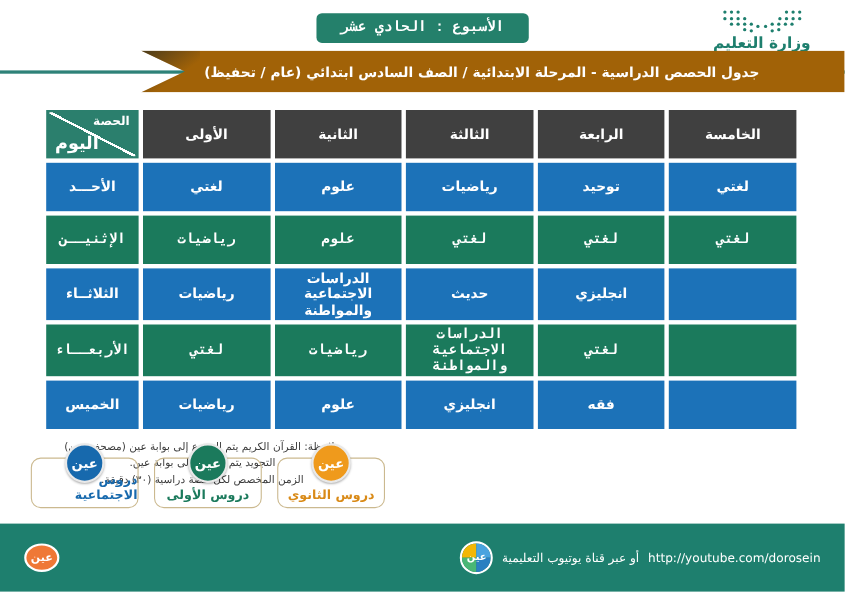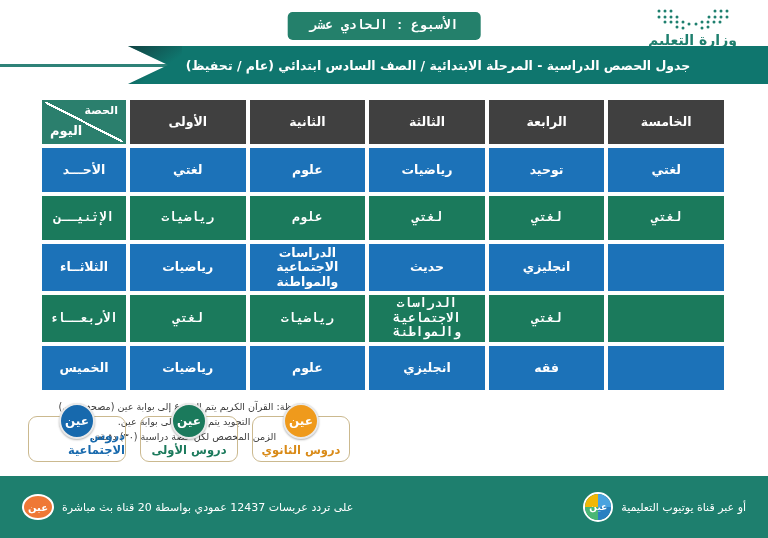--- a/index.html
+++ b/index.html
@@ -79,21 +79,21 @@
   #title-banner-wrap {
     position: absolute;
     top: 46px;
     right: 0;
     width: 640px;
     height: 38px;
   }
   #title-banner {
     position: absolute;
     inset: 0;
-    background: #0f766e;
+    background: #a16207;
     -webkit-clip-path: polygon(0 0, 100% 0, 100% 100%, 0 100%, 40px 50%);
     clip-path: polygon(0 0, 100% 0, 100% 100%, 0 100%, 40px 50%);
     display: flex;
     align-items: center;
     justify-content: center;
   }
   #title-banner-shade {
     position: absolute;
     top: 0; left: 0;
     width: 54px; height: 38px;
@@ -149,21 +149,21 @@
   }
   .corner-top {
     position: absolute;
     top: 3px; right: 5px;
     font-size: 11px;
     text-align: right;
   }
   .corner-bottom {
     position: absolute;
     bottom: 3px; left: 5px;
-    font-size: 13px;
+    font-size: 16px;
   }
   td.day-cell { width: 82px; font-size: 13px; letter-spacing: 0; }
   td.cell-blue, th.day-blue, td.day-blue { background: #1c72b8; }
   td.cell-green, th.day-green, td.day-green { background: #1b7a5c; font-family: Liberation Mono, monospace; }
   td.subject.small { font-size: 9.2px; }
   td.subject.empty { color: transparent; }
 
   
   #notes {
     position: absolute;
@@ -419,26 +419,26 @@
     <span class="label">دروس الأولى</span>
   </div>
   <div class="level-badge blue">
     <div class="badge-circle">عين</div>
     <span class="label">دروس الاجتماعية</span>
   </div>
 </div>
 
 <div id="footer">
   <div class="footer-side">
+    <span id="footer-url">http://youtube.com/dorosein</span>
     <span>أو عبر قناة يوتيوب التعليمية</span>
     <span class="ein-yt">
       <span class="q q1"></span>
         <span class="q q2"></span>
         <span class="q q3"></span>
         <span class="q q4"></span>
       <span class="t">عين</span>
     </span>
   </div>
   <div class="footer-side">
-    <span>على تردد عربسات 12437 عمودي بواسطة 20 قناة بث مباشرة</span>
     <span class="ein-oval">عين</span>
   </div>
 </div>
 
 </body></html>

